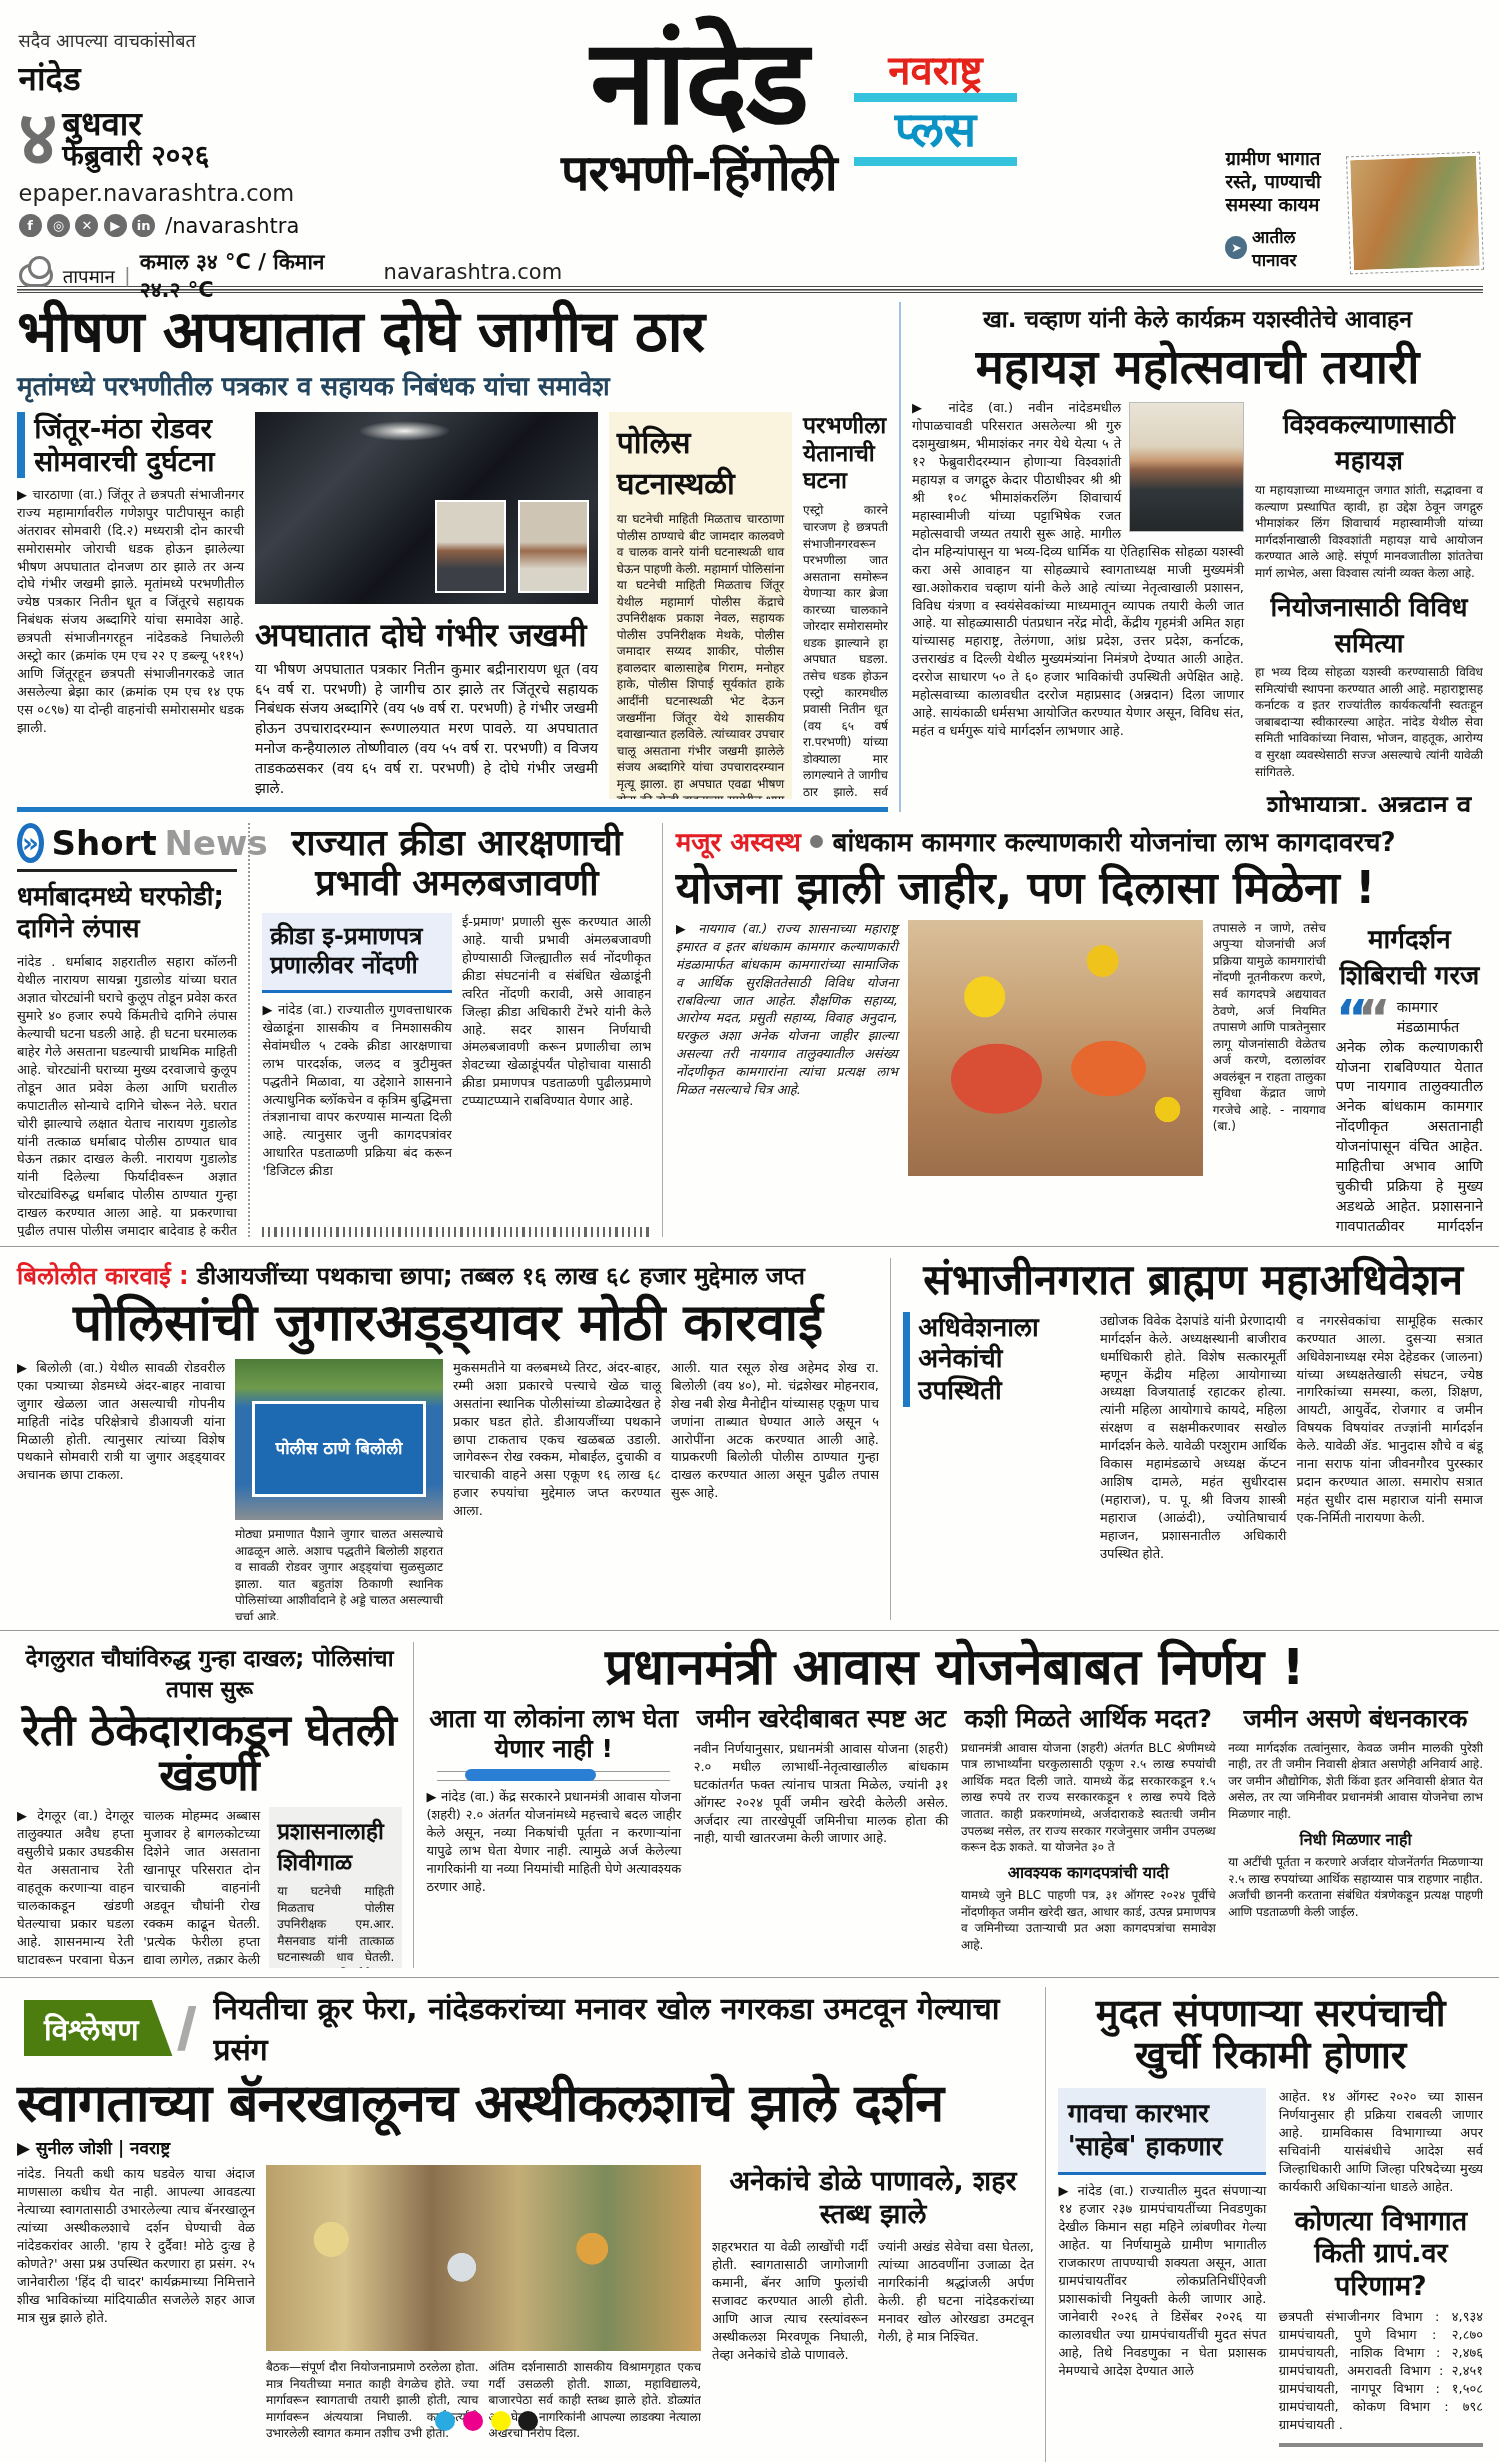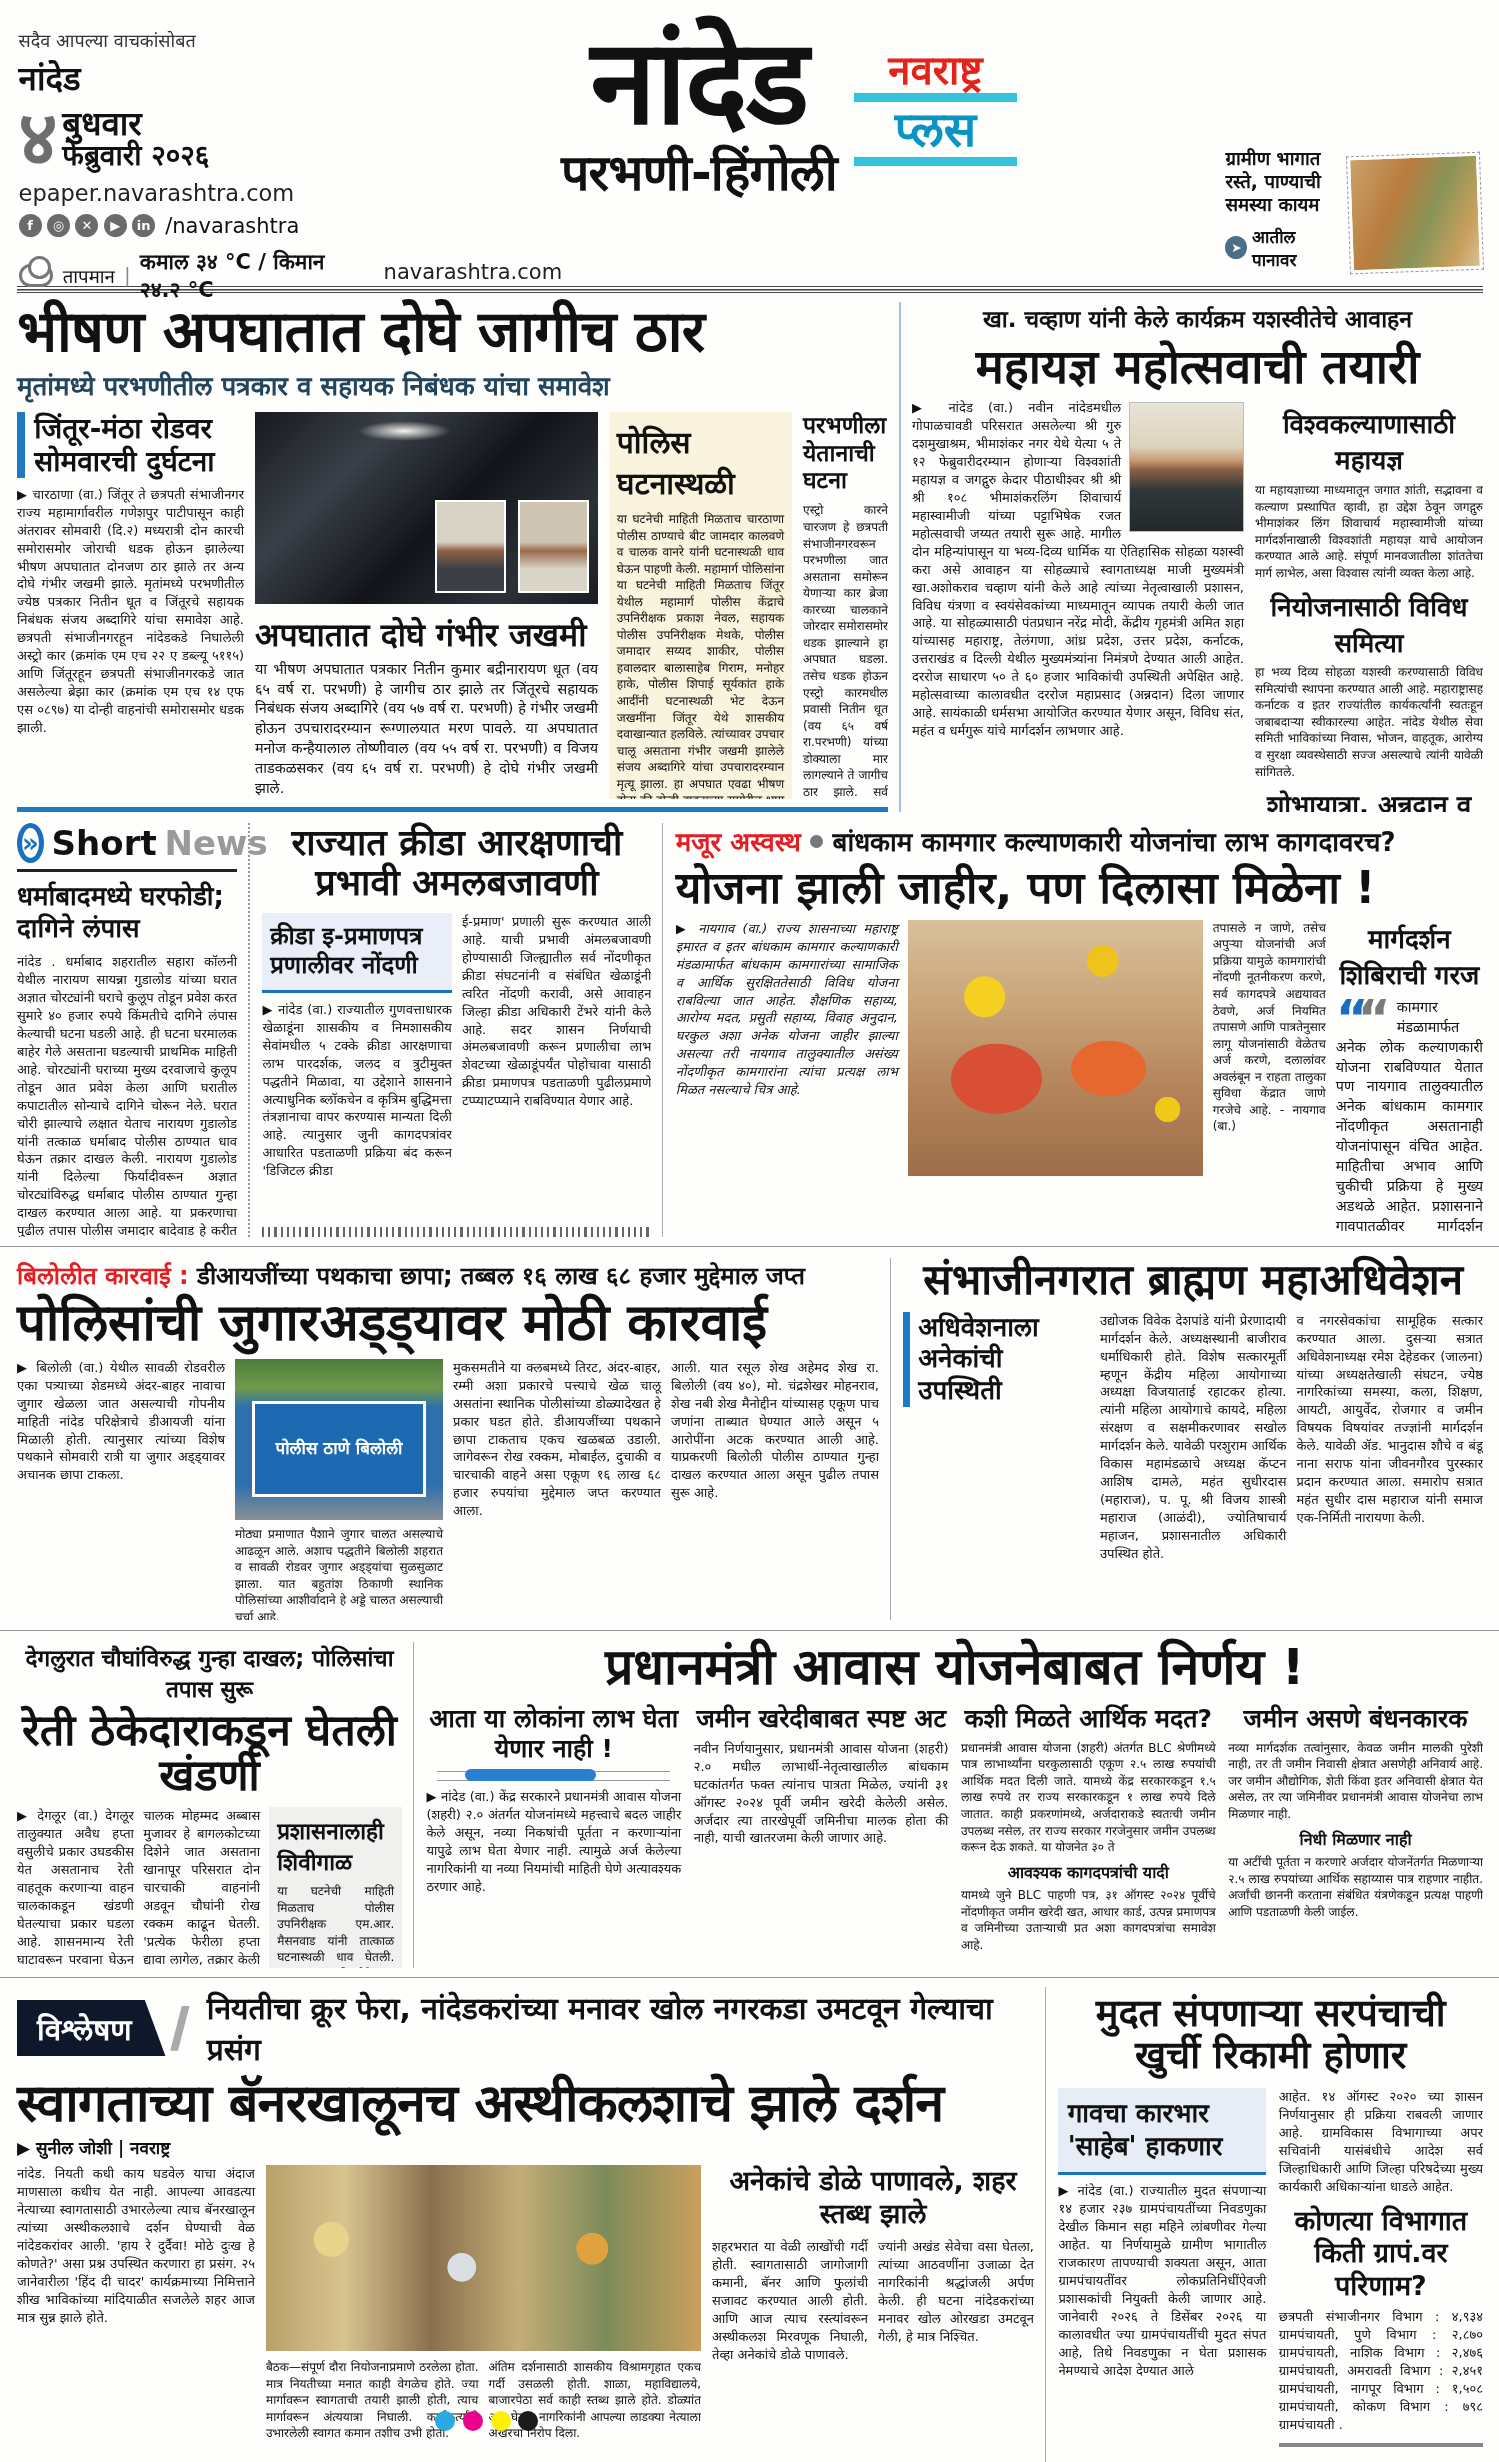--- a/index.html
+++ b/index.html
@@ -128,21 +128,21 @@
   .q-marks { float:left; line-height:0.7; margin:3.1px 6.2px 0 0; }
   .q-m1 { color:#1a6fc0; font-size:50px; font-weight:900; }
   .q-m2 { color:#7a7a7a; font-size:50px; font-weight:900; margin-left:-11px; }
   .q-rule { height:4.7px; background:#999; margin:7.8px 0; }
 
   
   .bandC { display:flex; padding:11px 17px 0 17px; height:374px; gap:12.4px; border-top:1.6px solid #999; margin-top:9.3px; overflow:hidden; }
   .juggar { width:874px; border-right:1.6px solid #aaa; padding-right:11px; display:flex; flex-direction:column; }
   .jg-kicker { font-size:24px; font-weight:800; }
   .jg-kicker .red { color:#e31e24; }
-  .jg-head { font-size:51px; font-weight:900; line-height:1.02; margin:6.2px 0 9.3px 0; }
+  .jg-head { font-size:51px; font-weight:900; text-align:center; line-height:1.02; margin:6.2px 0 9.3px 0; }
   .jg-row { display:flex; gap:10px; flex:1; overflow:hidden; }
   .jg-c { flex:1; }
   .jg-photo { width:100%; height:161px; margin-bottom:6.2px; position:relative;
      background:linear-gradient(180deg,#4e7d3a 0%,#6f9b4c 18%,#2f6fae 30%,#2f6fae 78%,#8a8f93 100%); }
   .jg-sign { position:absolute; top:26%; left:8%; right:8%; bottom:14%; background:#1d6ab2; border:3.1px solid #fff;
              color:#fff; font-size:17px; font-weight:800; text-align:center; display:flex; align-items:center; justify-content:center; line-height:1.4; padding:3.1px; }
   .brahman { flex:1; display:flex; flex-direction:column; }
   .br-head { font-size:42px; font-weight:900; text-align:center; line-height:1.05; margin-bottom:9.3px; }
   .br-row { display:flex; gap:10px; flex:1; overflow:hidden; }
   .br-c { flex:1; }
@@ -163,22 +163,22 @@
   .aw-c { flex:1; }
   .aw-sub { font-size:25px; font-weight:900; text-align:center; line-height:1.2; margin-bottom:6.2px; }
   .aw-sub2 { font-size:16px; font-weight:900; text-align:center; line-height:1.2; margin:7.8px 0 4.7px 0; }
   .aw-div { position:relative; height:9.3px; border-top:1.6px solid #999; border-bottom:1.6px solid #999; margin:7.8px 11px; }
   .aw-div::after { content:""; position:absolute; left:12%; top:-3.9px; width:56%; height:12.4px; background:#2a7fd4; border-radius:6.2px; }
 
   
   .bandE-wrap { margin-top:9.3px; border-top:1.6px solid #999; padding:9.3px 17px 0 17px; height:497px; display:flex; gap:12.4px; overflow:hidden; }
   .asthi { width:1029px; border-right:1.6px solid #aaa; padding-right:11px; display:flex; flex-direction:column; }
   .vstrip { display:flex; align-items:center; gap:17px; }
-  .vtag { background:#0f172a; color:#fff; font-size:29.5px; font-weight:900; padding:7.8px 34px 7.8px 20px;
-          clip-path:polygon(0 0, 86% 0, 100% 100%, 0 100%); }
+  .vtag { background:#4d7c0f; color:#fff; font-size:29.5px; font-weight:900; padding:7.8px 34px 7.8px 20px;
+          clip-path:polygon(0 0, 86% 0, 100% 100%, 0 100%);margin-left:7px; }
   .vslash { width:20px; height:45px; background:#aaa; clip-path:polygon(60% 0, 100% 0, 40% 100%, 0 100%); margin-left:-12.4px; }
   .vkicker { font-size:30px; font-weight:900; }
   .as-head { font-size:52px; font-weight:900; line-height:1.02; margin:7.8px 0 6.2px 0; letter-spacing:-0.8px; }
   .as-byline { font-size:17px; font-weight:800; margin-bottom:6.2px; }
   .as-row { display:flex; gap:11px; flex:1; overflow:hidden; }
   .as-c1 { width:238px; }
   .as-mid { width:435px; display:flex; flex-direction:column; }
   .as-photo { height:186px; margin-bottom:7.8px;
      background:
        radial-gradient(circle at 15% 40%, #e8d38a 0 17px, transparent 18px),

